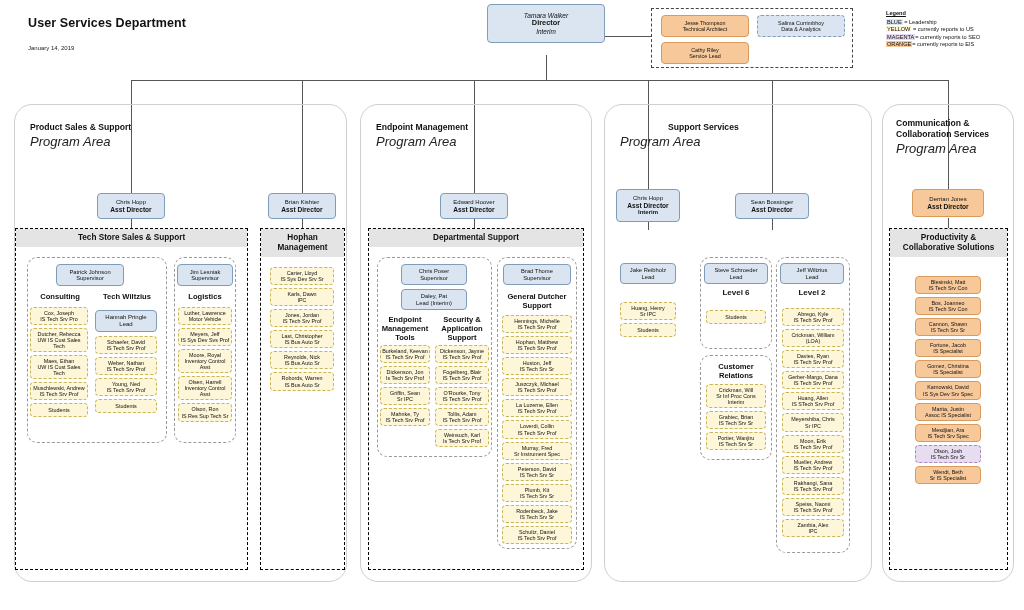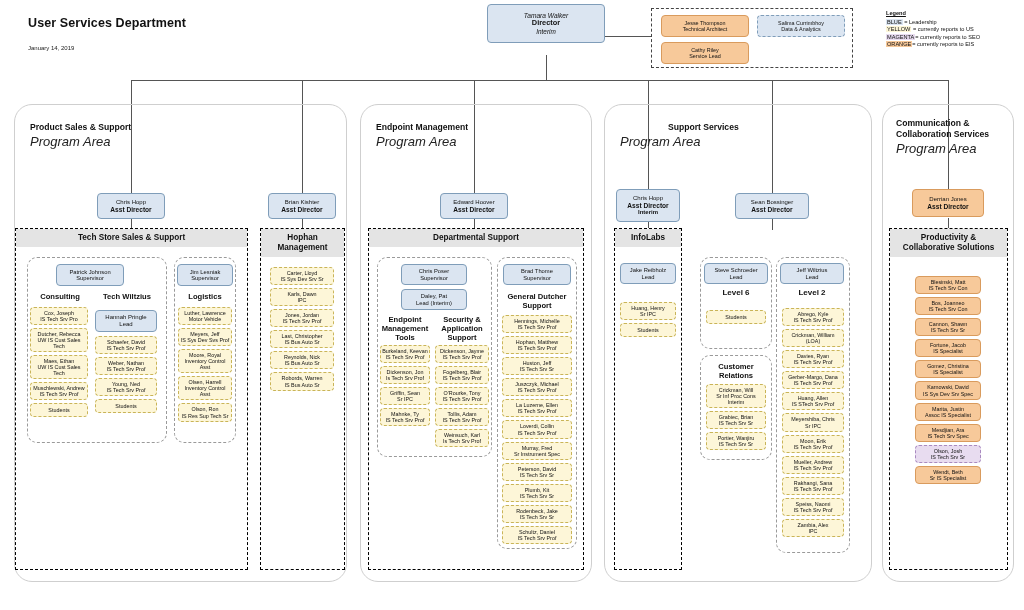--- a/index.html
+++ b/index.html
@@ -402,23 +402,20 @@
       <div class="box yellow" style="width: 100%; min-height: 14px; padding: 2px 1px;">
         <div class="nm">Rodenbeck, Jake</div>
         <div class="rl">IS Tech Srv Sr</div>
       </div>
       <div class="box yellow" style="width: 100%; min-height: 14px; padding: 2px 1px;">
         <div class="nm">Schultz, Daniel</div>
         <div class="rl">IS Tech Srv Prof</div>
       </div>
     </div>
 
-  <div class="unit" style="left:614px;top:228px;width:68px;height:342px;">
-    <div class="unit-head">InfoLabs</div>
-  </div>
   <div class="box blue" style="position:absolute;left:620px;top:263px;width:56px;height:21px;">
     <div style="font-size:5.8px;">Jake Reibholz</div>
     <div style="font-size:5.8px;">Lead</div>
   </div>
   <div class="stack" id="infolabs-stack" style="left:620px;top:302px;width:56px;">
       <div class="box yellow" style="width: 100%; min-height: 14px; padding: 2px 1px;">
         <div class="nm">Huang, Henry</div>
         <div class="rl">Sr IPC</div>
       </div>
       <div class="box yellow" style="width: 100%; min-height: 14px; padding: 2px 1px;">

